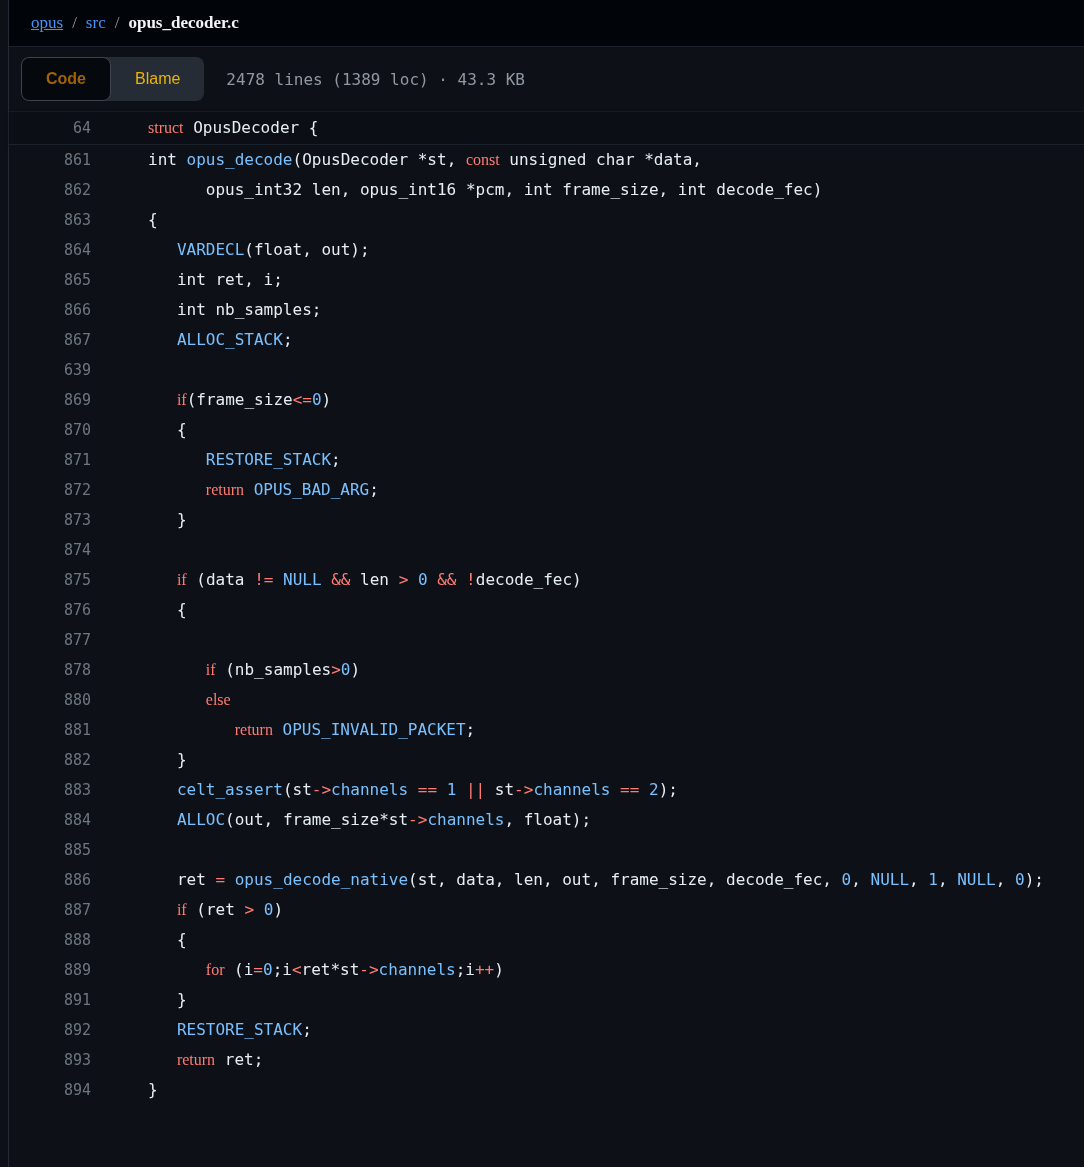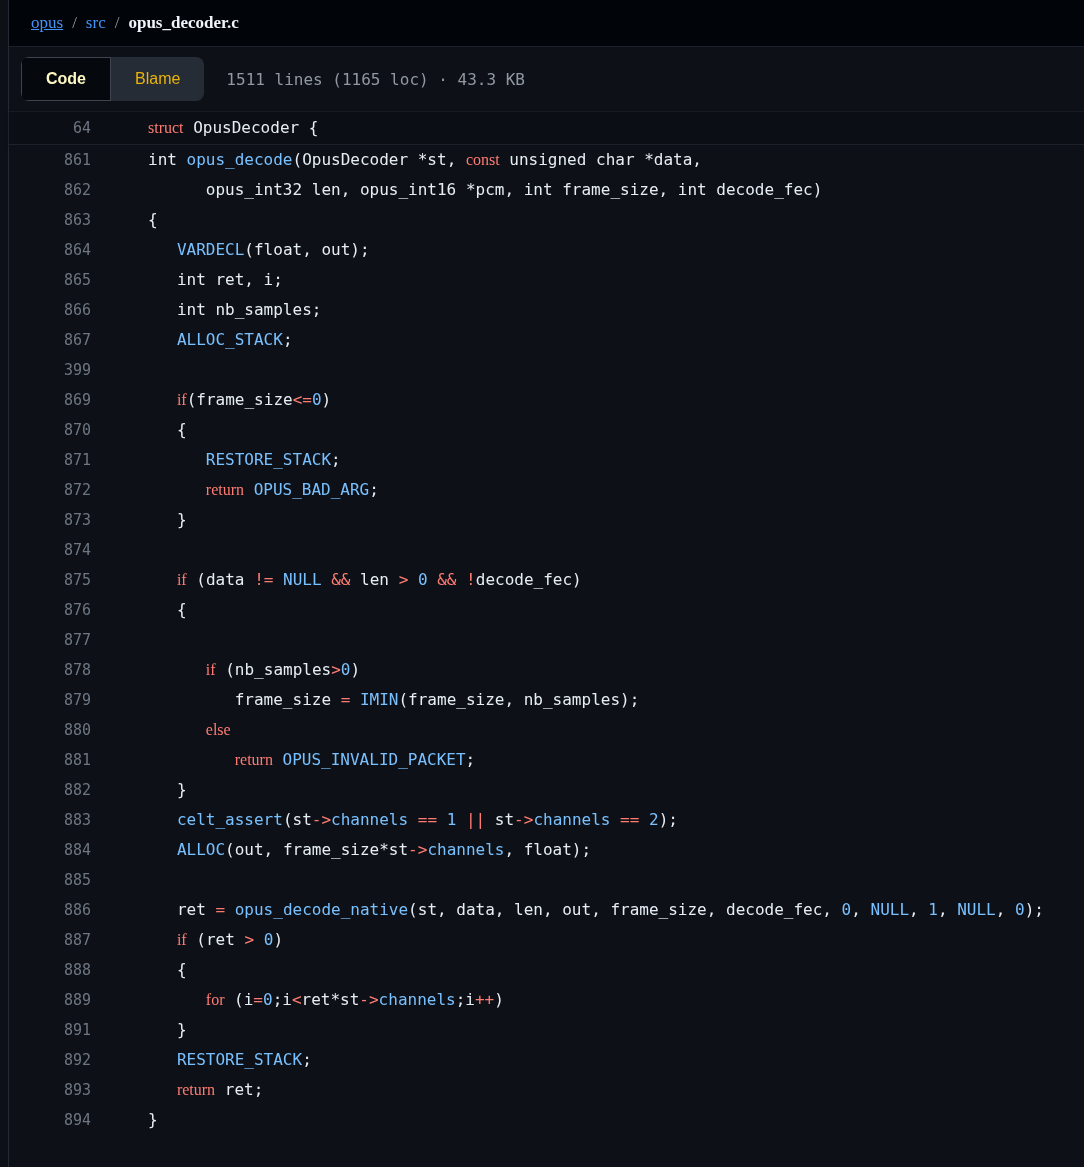--- a/index.html
+++ b/index.html
@@ -20,22 +20,22 @@
   .crumb a{color:var(--link);text-decoration:none;cursor:pointer;}
   .crumb a.underlined{text-decoration:underline;}
   .crumb .sep{color:#9198a1;margin:0 9px;}
   .crumb .file{color:#f0f6fc;font-weight:700;}
 
   
   .toolbar{height:64px;background:var(--code-bg);display:flex;align-items:center;padding-left:12px;}
   .seg{display:inline-flex;align-items:stretch;background:#262c36;border-radius:8px;height:44px;overflow:hidden;}
   .seg-btn{border:none;background:transparent;color:#eab308;font-family:"Liberation Sans",sans-serif;
            font-size:16px;padding:0 24px;cursor:pointer;display:flex;align-items:center;}
-  .seg-btn.active{background:#05080d;border:1px solid #3d444d;border-radius:0;
-                  color:#fef9c3;font-weight:700;}
+  .seg-btn.active{background:#05080d;border:1px solid #3d444d;border-radius:8px;
+                  color:#a16207;font-weight:700;}
   .fileinfo{font-family:"DejaVu Sans Mono","Liberation Mono",monospace;font-size:16px;
             color:var(--info);margin-left:22px;white-space:nowrap;}
 
   
   .sticky{height:34px;background:#0b0f15;border-top:1px solid #171c23;border-bottom:1px solid #1c222b;
           box-shadow:0 2px 3px rgba(1,4,9,.45);}
   .sticky .row{height:32px;line-height:32px;}
 
   
   .codebody{background:var(--code-bg);}
@@ -62,47 +62,46 @@
       <span class="sep">/</span>
       <span class="file">opus_decoder.c</span>
     </nav>
   </header>
 
   <div class="toolbar">
     <div class="seg">
       <button class="seg-btn active">Code</button>
       <button class="seg-btn">Blame</button>
     </div>
-    <span class="fileinfo">1511 lines (1165 loc) · 43.3 KB</span>
+    <span class="fileinfo">2478 lines (1389 loc) · 43.3 KB</span>
   </div>
 
   <div class="sticky" id="sticky-line">
       <div class="row"><span class="ln">64</span><span class="cl"><span class="tok-k">struct</span><span class="tok-p"> OpusDecoder {</span></span></div>
     </div>
 
   <div class="codebody" id="code-body">
       <div class="row"><span class="ln">861</span><span class="cl"><span class="tok-p">int </span><span class="tok-fn">opus_decode</span><span class="tok-p">(OpusDecoder *st, </span><span class="tok-k">const</span><span class="tok-p"> unsigned char *data,</span></span></div>
       <div class="row"><span class="ln">862</span><span class="cl"><span class="tok-p">      opus_int32 len, opus_int16 *pcm, int frame_size, int decode_fec)</span></span></div>
       <div class="row"><span class="ln">863</span><span class="cl"><span class="tok-p">{</span></span></div>
       <div class="row"><span class="ln">864</span><span class="cl"><span class="tok-p">   </span><span class="tok-fn">VARDECL</span><span class="tok-p">(float, out);</span></span></div>
       <div class="row"><span class="ln">865</span><span class="cl"><span class="tok-p">   int ret, i;</span></span></div>
       <div class="row"><span class="ln">866</span><span class="cl"><span class="tok-p">   int nb_samples;</span></span></div>
       <div class="row"><span class="ln">867</span><span class="cl"><span class="tok-p">   </span><span class="tok-fn">ALLOC_STACK</span><span class="tok-p">;</span></span></div>
-      <div class="row"><span class="ln">399</span><span class="cl"></span></div>
+      <div class="row"><span class="ln">639</span><span class="cl"></span></div>
       <div class="row"><span class="ln">869</span><span class="cl"><span class="tok-p">   </span><span class="tok-k">if</span><span class="tok-p">(frame_size</span><span class="tok-op">&lt;=</span><span class="tok-c">0</span><span class="tok-p">)</span></span></div>
       <div class="row"><span class="ln">870</span><span class="cl"><span class="tok-p">   {</span></span></div>
       <div class="row"><span class="ln">871</span><span class="cl"><span class="tok-p">      </span><span class="tok-fn">RESTORE_STACK</span><span class="tok-p">;</span></span></div>
       <div class="row"><span class="ln">872</span><span class="cl"><span class="tok-p">      </span><span class="tok-k">return</span><span class="tok-p"> </span><span class="tok-c">OPUS_BAD_ARG</span><span class="tok-p">;</span></span></div>
       <div class="row"><span class="ln">873</span><span class="cl"><span class="tok-p">   }</span></span></div>
       <div class="row"><span class="ln">874</span><span class="cl"></span></div>
       <div class="row"><span class="ln">875</span><span class="cl"><span class="tok-p">   </span><span class="tok-k">if</span><span class="tok-p"> (data </span><span class="tok-op">!=</span><span class="tok-p"> </span><span class="tok-c">NULL</span><span class="tok-p"> </span><span class="tok-op">&amp;&amp;</span><span class="tok-p"> len </span><span class="tok-op">&gt;</span><span class="tok-p"> </span><span class="tok-c">0</span><span class="tok-p"> </span><span class="tok-op">&amp;&amp;</span><span class="tok-p"> </span><span class="tok-op">!</span><span class="tok-p">decode_fec)</span></span></div>
       <div class="row"><span class="ln">876</span><span class="cl"><span class="tok-p">   {</span></span></div>
       <div class="row"><span class="ln">877</span></div>
       <div class="row"><span class="ln">878</span><span class="cl"><span class="tok-p">      </span><span class="tok-k">if</span><span class="tok-p"> (nb_samples</span><span class="tok-op">&gt;</span><span class="tok-c">0</span><span class="tok-p">)</span></span></div>
-      <div class="row"><span class="ln">879</span><span class="cl"><span class="tok-p">         frame_size </span><span class="tok-op">=</span><span class="tok-p"> </span><span class="tok-fn">IMIN</span><span class="tok-p">(frame_size, nb_samples);</span></span></div>
       <div class="row"><span class="ln">880</span><span class="cl"><span class="tok-p">      </span><span class="tok-k">else</span></span></div>
       <div class="row"><span class="ln">881</span><span class="cl"><span class="tok-p">         </span><span class="tok-k">return</span><span class="tok-p"> </span><span class="tok-c">OPUS_INVALID_PACKET</span><span class="tok-p">;</span></span></div>
       <div class="row"><span class="ln">882</span><span class="cl"><span class="tok-p">   }</span></span></div>
       <div class="row"><span class="ln">883</span><span class="cl"><span class="tok-p">   </span><span class="tok-fn">celt_assert</span><span class="tok-p">(st</span><span class="tok-op">-&gt;</span><span class="tok-c">channels</span><span class="tok-p"> </span><span class="tok-op">==</span><span class="tok-p"> </span><span class="tok-c">1</span><span class="tok-p"> </span><span class="tok-op">||</span><span class="tok-p"> st</span><span class="tok-op">-&gt;</span><span class="tok-c">channels</span><span class="tok-p"> </span><span class="tok-op">==</span><span class="tok-p"> </span><span class="tok-c">2</span><span class="tok-p">);</span></span></div>
       <div class="row"><span class="ln">884</span><span class="cl"><span class="tok-p">   </span><span class="tok-fn">ALLOC</span><span class="tok-p">(out, frame_size*st</span><span class="tok-op">-&gt;</span><span class="tok-c">channels</span><span class="tok-p">, float);</span></span></div>
       <div class="row"><span class="ln">885</span><span class="cl"></span></div>
       <div class="row"><span class="ln">886</span><span class="cl"><span class="tok-p">   ret </span><span class="tok-op">=</span><span class="tok-p"> </span><span class="tok-fn">opus_decode_native</span><span class="tok-p">(st, data, len, out, frame_size, decode_fec, </span><span class="tok-c">0</span><span class="tok-p">, </span><span class="tok-c">NULL</span><span class="tok-p">, </span><span class="tok-c">1</span><span class="tok-p">, </span><span class="tok-c">NULL</span><span class="tok-p">, </span><span class="tok-c">0</span><span class="tok-p">);</span></span></div>
       <div class="row"><span class="ln">887</span><span class="cl"><span class="tok-p">   </span><span class="tok-k">if</span><span class="tok-p"> (ret </span><span class="tok-op">&gt;</span><span class="tok-p"> </span><span class="tok-c">0</span><span class="tok-p">)</span></span></div>
       <div class="row"><span class="ln">888</span><span class="cl"><span class="tok-p">   {</span></span></div>
       <div class="row"><span class="ln">889</span><span class="cl"><span class="tok-p">      </span><span class="tok-k">for</span><span class="tok-p"> (i</span><span class="tok-op">=</span><span class="tok-c">0</span><span class="tok-p">;i</span><span class="tok-op">&lt;</span><span class="tok-p">ret*st</span><span class="tok-op">-&gt;</span><span class="tok-c">channels</span><span class="tok-p">;i</span><span class="tok-op">++</span><span class="tok-p">)</span></span></div>

